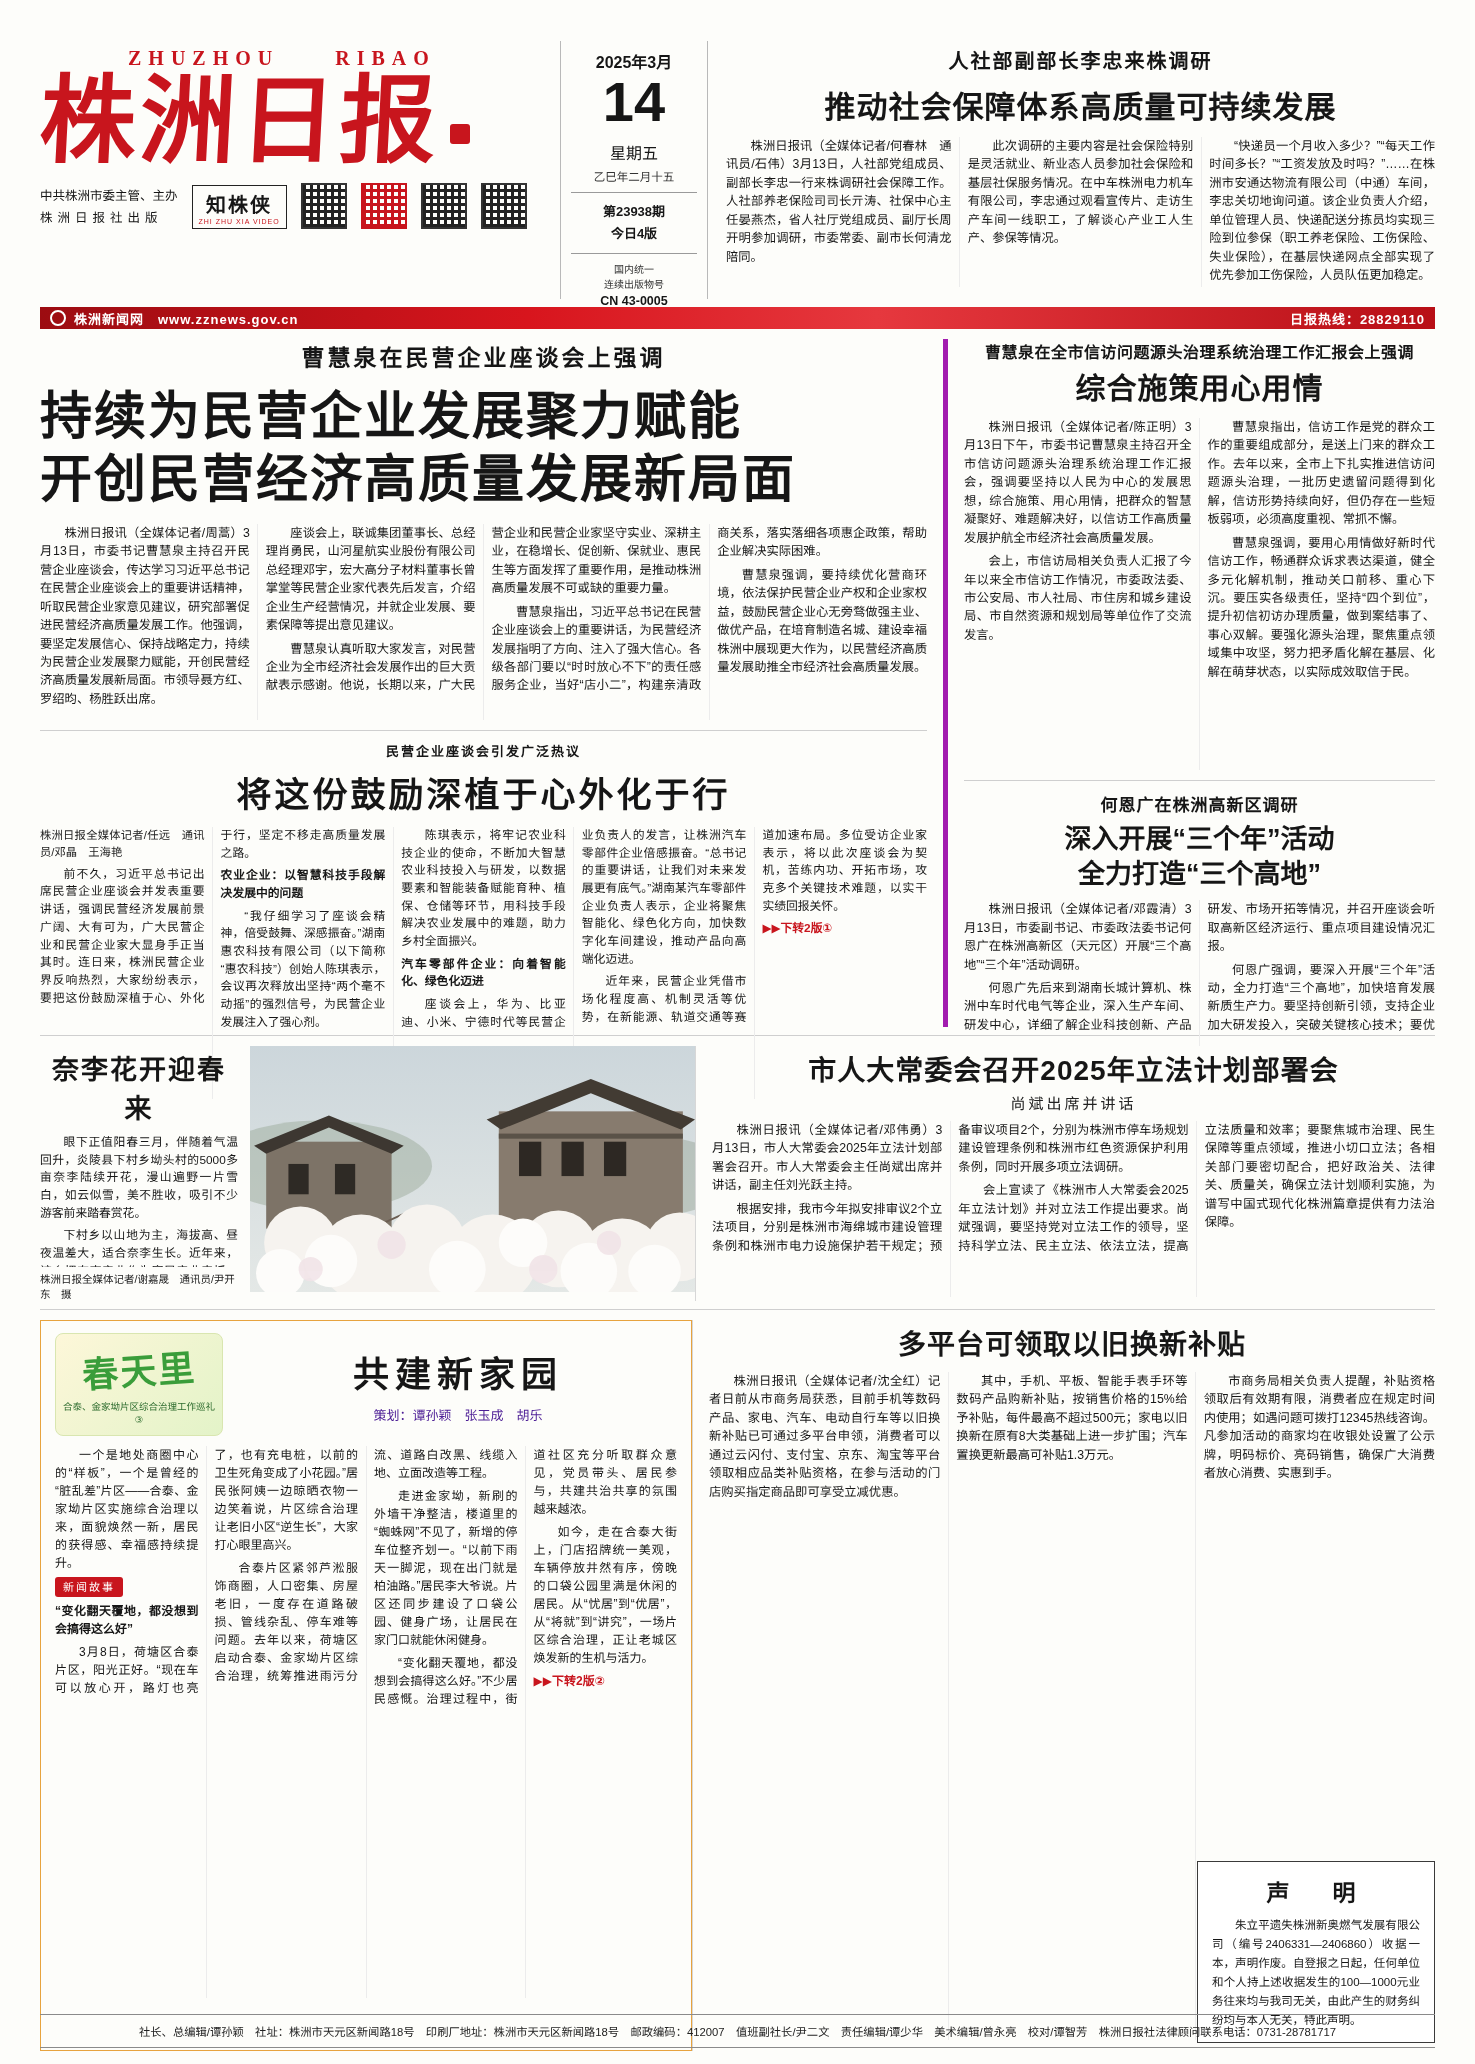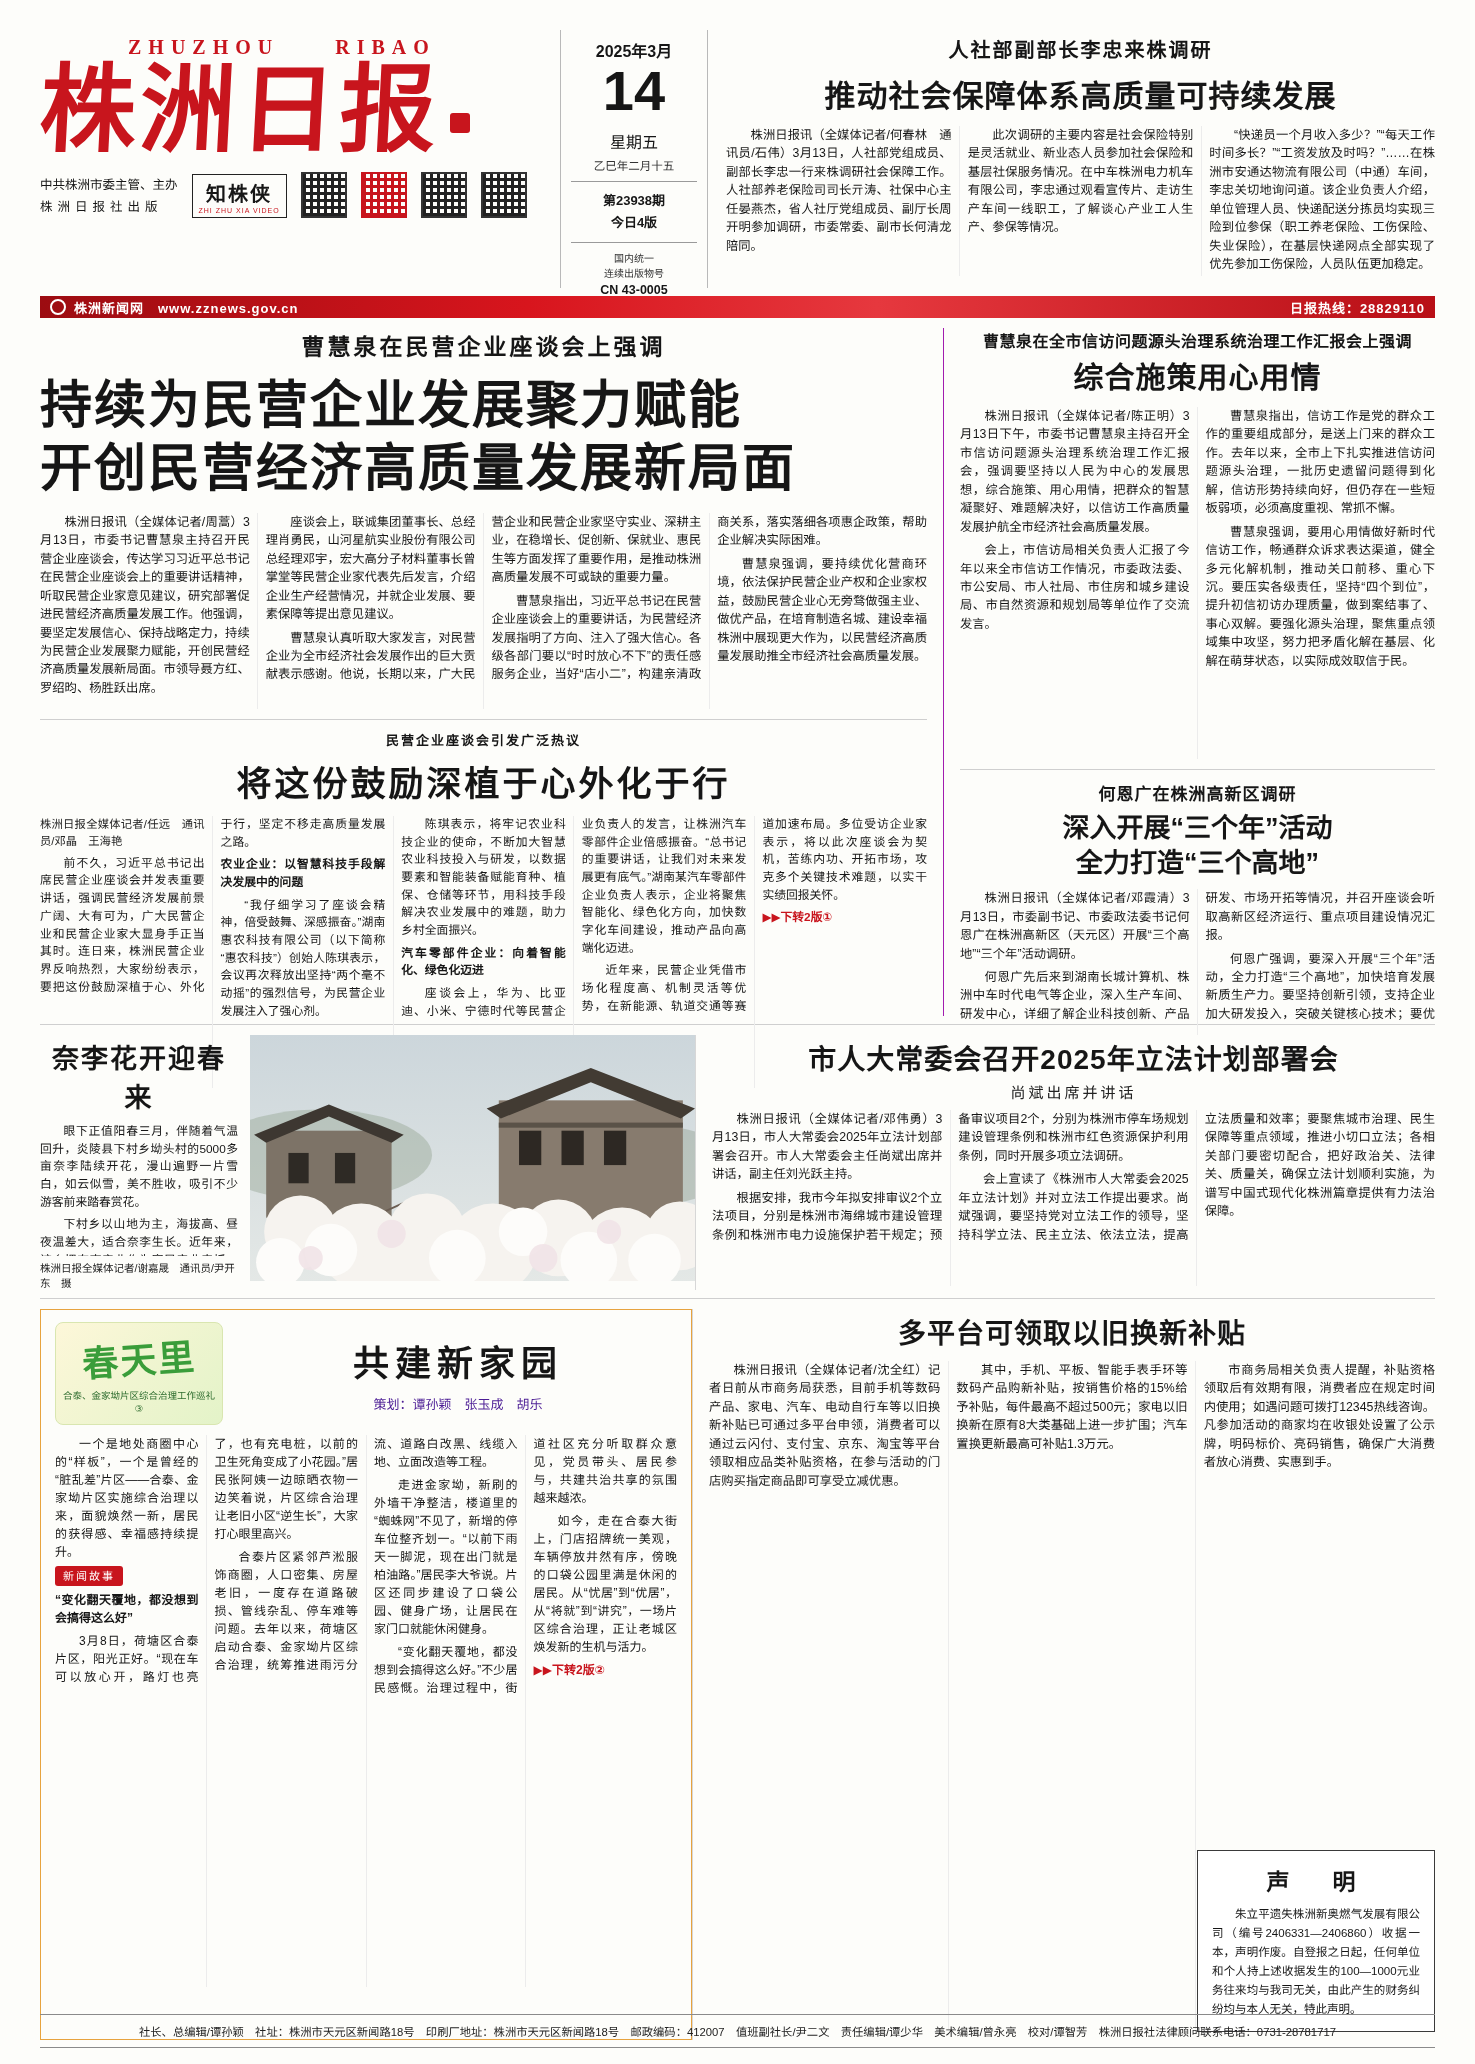--- a/index.html
+++ b/index.html
@@ -1,19 +1,19 @@
 <!DOCTYPE html>
 <html lang="zh-CN"><head>
 <meta charset="utf-8">
 <title>株洲日报</title>
 <style>
   html,body{margin:0;padding:0;background:#e9e9e7;}
   .page{
     width:1475px;height:2064px;margin:0 auto;background:#fdfdfa;
-    box-sizing:border-box;padding:30px 40px 0;position:relative;overflow:hidden;
+    box-sizing:border-box;padding:41px 40px 0;position:relative;overflow:hidden;
     font-family:"Liberation Sans","DejaVu Sans",sans-serif;color:#161616;
   }
   
   .masthead{display:flex;align-items:stretch;height:258px;}
   .mast-left{flex:0 0 520px;padding-top:6px;}
   .latin{color:#c8151d;font-family:"Liberation Serif",serif;font-weight:bold;
     font-size:20px;letter-spacing:7px;display:flex;gap:56px;padding-left:88px;}
   .brand-row{display:flex;align-items:flex-start;gap:10px;margin-top:2px;}
   .brand{color:#c8151d;font-family:"Liberation Serif",serif;font-weight:bold;
     font-size:96px;line-height:1.05;letter-spacing:4px;transform:skewX(-3deg);}
@@ -53,21 +53,21 @@
   .red-bar{margin-top:8px;height:22px;display:flex;align-items:center;justify-content:space-between;
     background:linear-gradient(90deg,#9c0c11,#d8151d 35%,#e6383e 60%,#b80f16);
     color:#fff;font-size:13px;padding:0 10px;}
   .red-bar .site{display:flex;align-items:center;gap:8px;font-weight:bold;letter-spacing:1px;}
   .globe-dot{width:12px;height:12px;border:2px solid #fff;border-radius:50%;display:inline-block;}
   .red-bar .hotline{font-weight:bold;letter-spacing:1px;}
   
   .band{display:flex;align-items:stretch;}
   .band1{margin-top:10px;height:688px;}
   .b1-left{flex:0 0 903px;padding-right:16px;box-sizing:border-box;}
-  .b1-right{flex:1;border-left:1px solid #a21caf;padding-left:16px;box-sizing:border-box;}
+  .b1-right{flex:1;border-left:5px solid #a21caf;padding-left:16px;box-sizing:border-box;}
   .hrule{border-top:1px solid #cfcfcf;margin:10px 0;}
   .kicker{text-align:center;font-weight:bold;}
   .lead-kicker{font-size:23px;letter-spacing:3px;}
   .lead-head{text-align:left;font-weight:bold;font-size:52px;letter-spacing:2px;line-height:1.22;margin:12px 0 12px;}
   .lead-body{column-count:4;height:196px;}
   .forum-kicker{font-size:13px;letter-spacing:2px;margin-top:2px;}
   .forum-head{text-align:center;font-weight:bold;font-size:35px;letter-spacing:3px;margin:6px 0 10px;}
   .forum-body{column-count:5;height:272px;}
   .forum-body p{font-size:11.8px;}
   p.byline{text-indent:0;font-size:11.3px;color:#222;}

